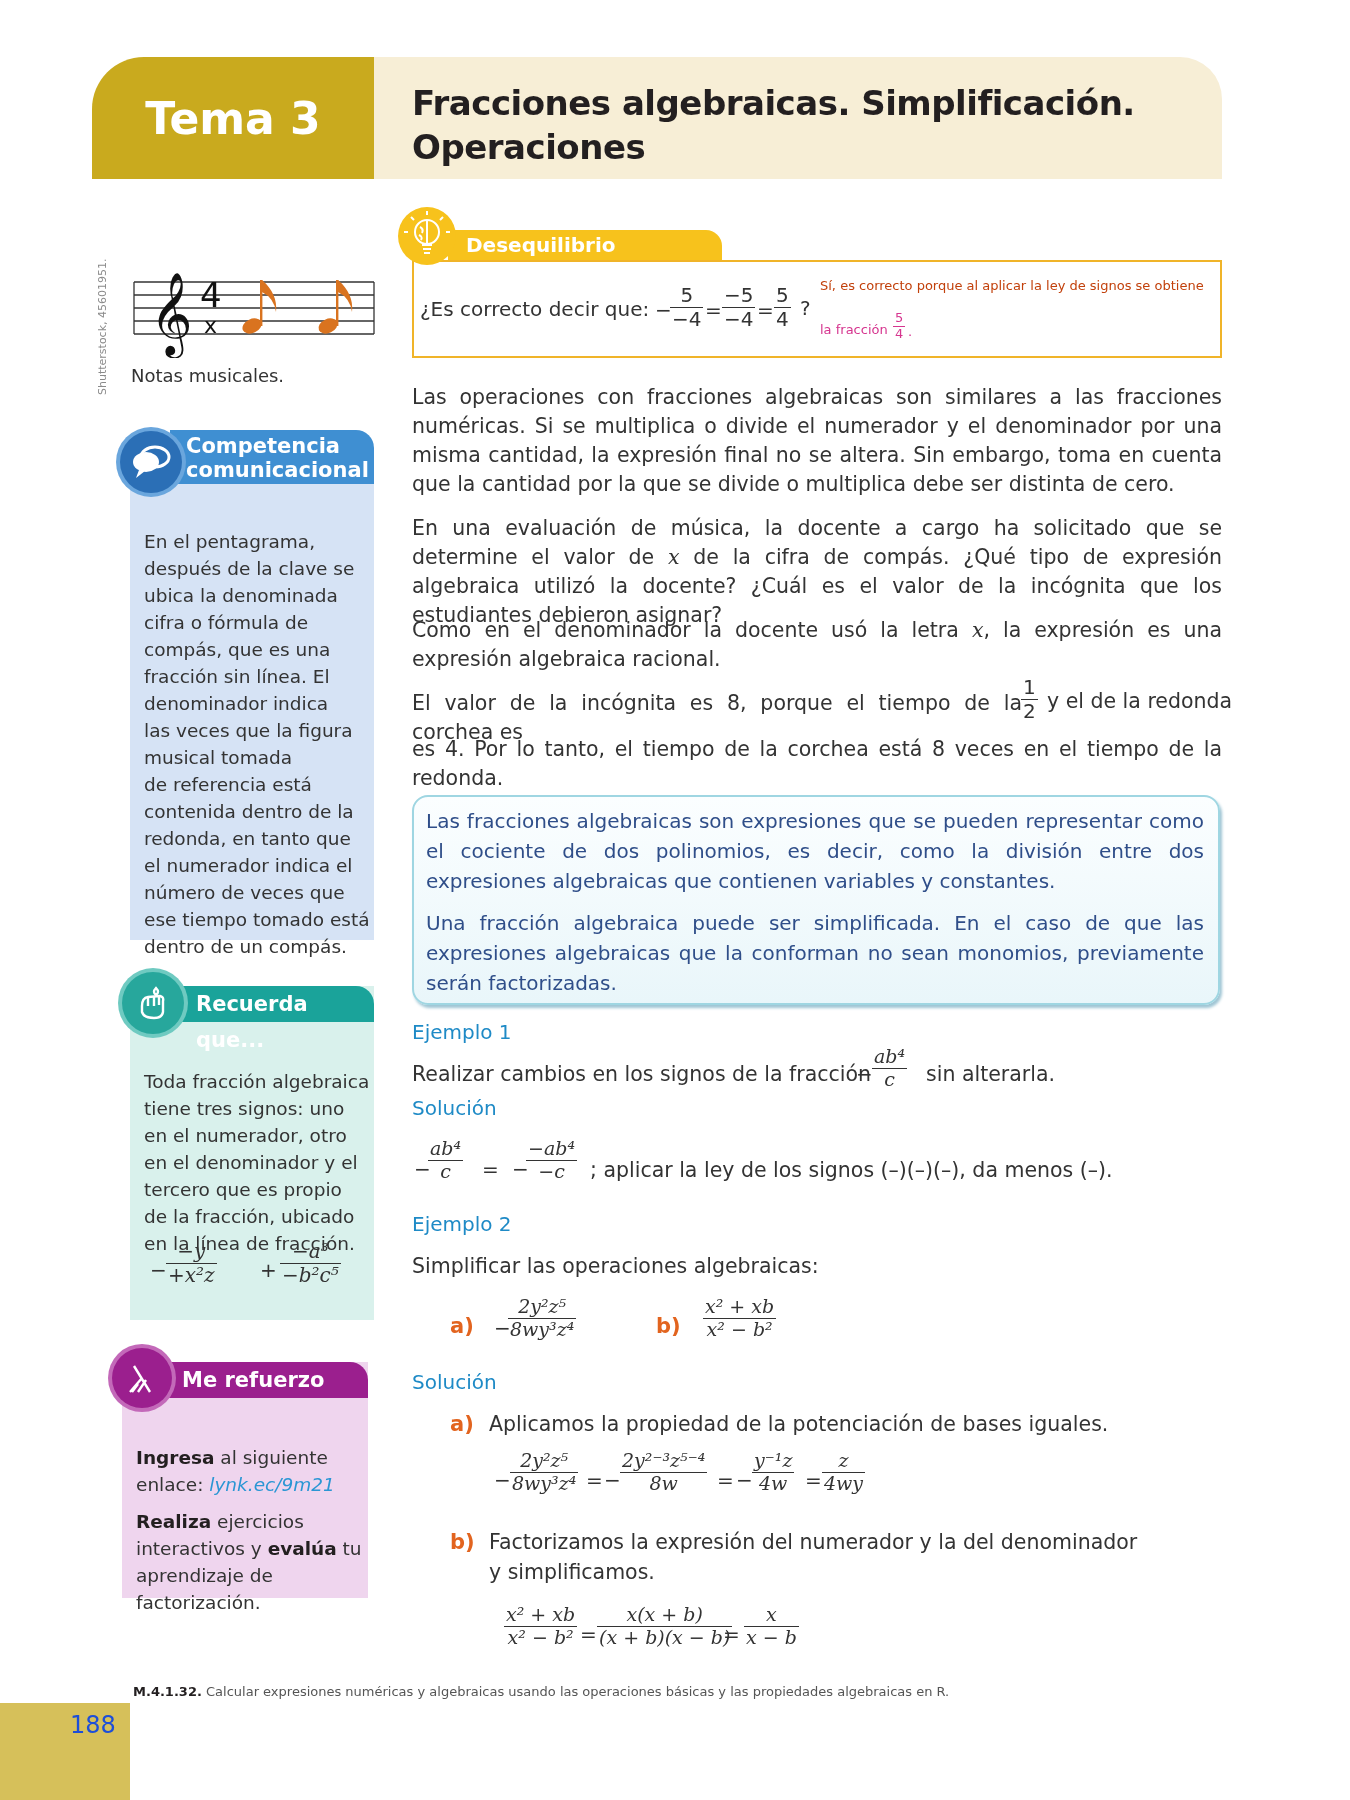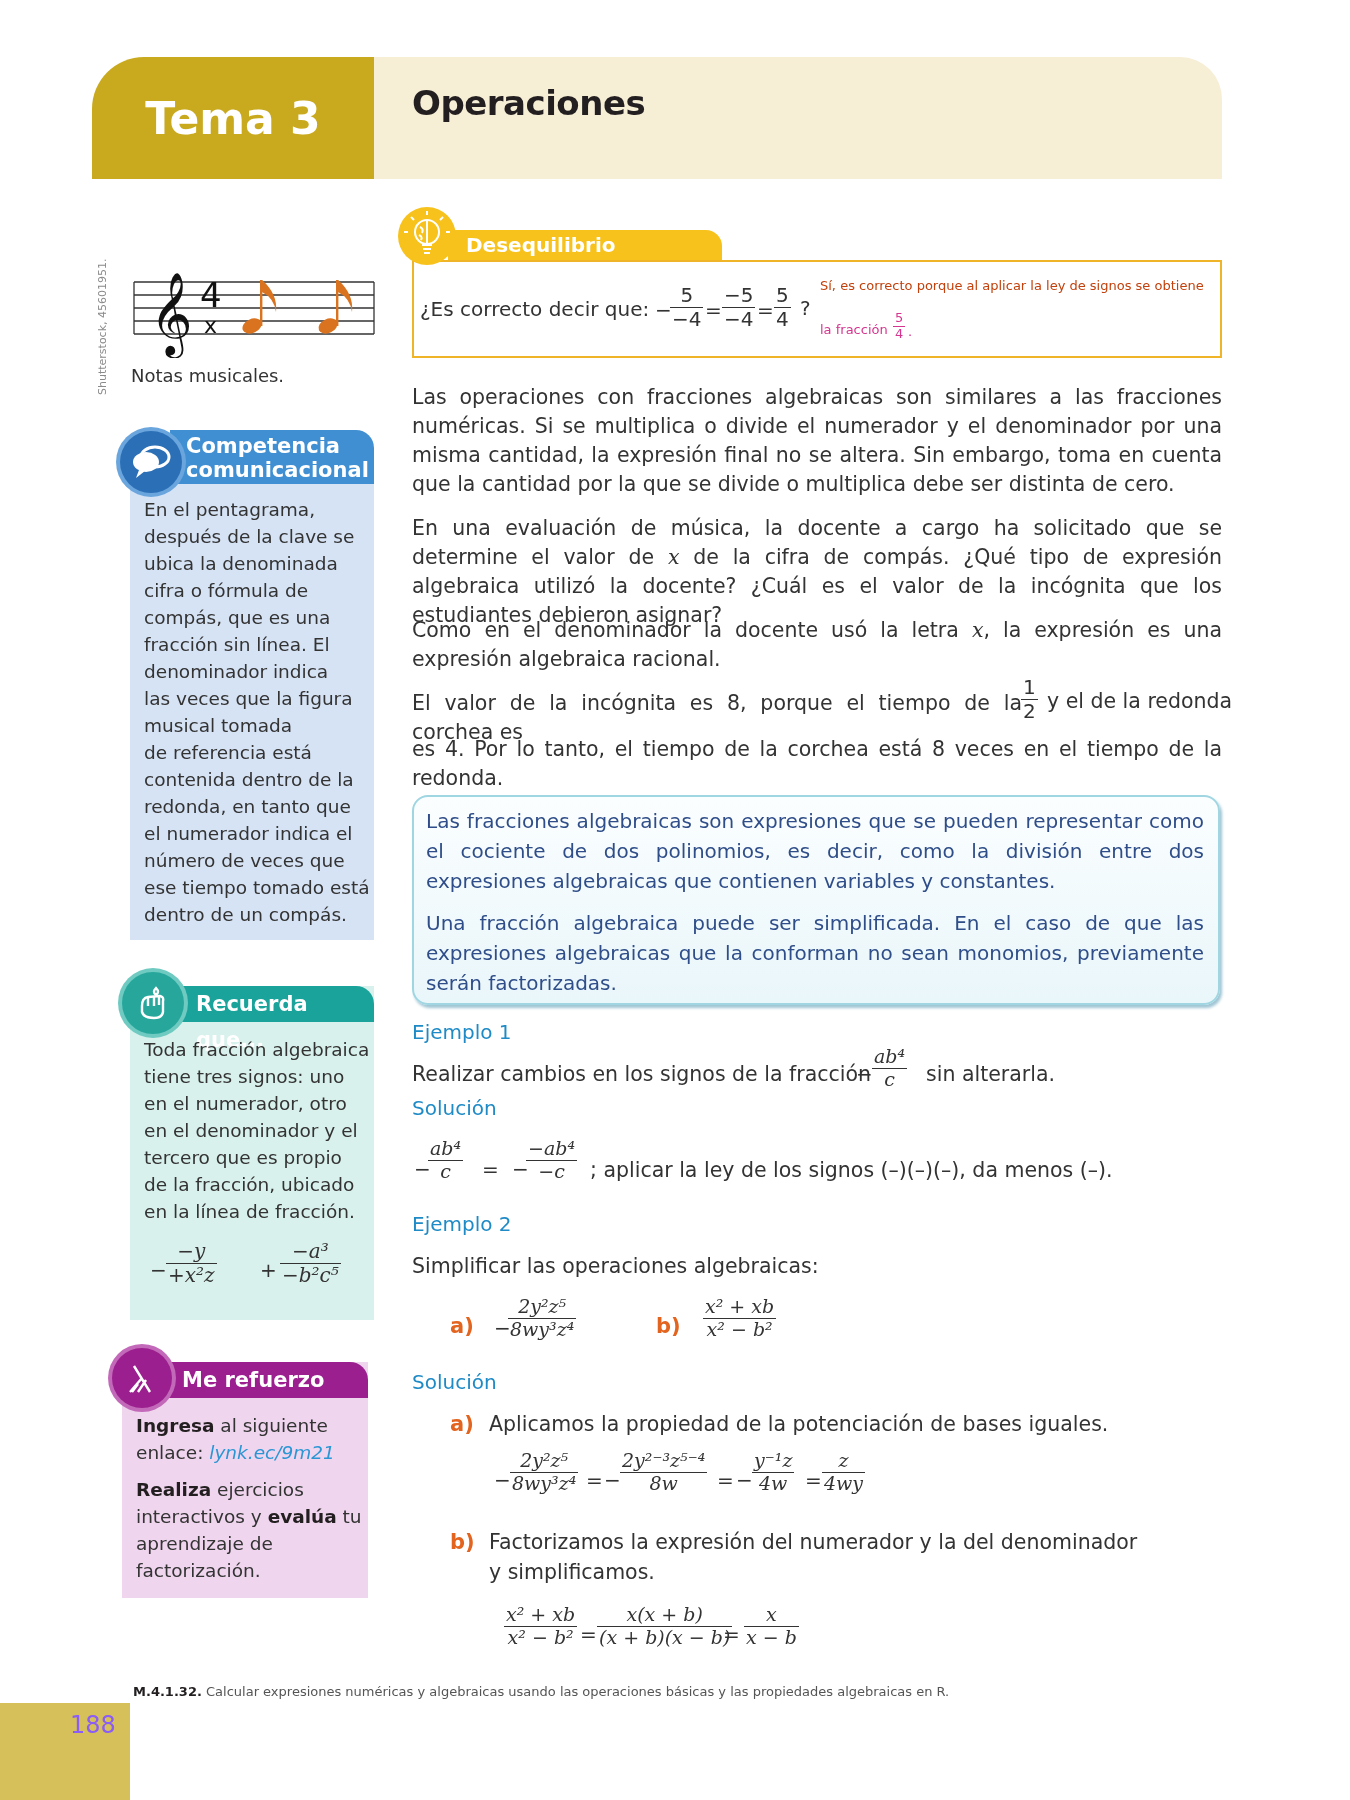--- a/index.html
+++ b/index.html
@@ -17,21 +17,21 @@
   
   #credit { left: 96px; top: 280px; transform-origin: left top; transform: rotate(-90deg) translateX(-115px);
             font-size: 11px; color: #8a8a8a; white-space: nowrap; width: 115px; }
   #staff { left: 130px; top: 268px; width: 246px; height: 90px; }
   #notas { left: 131px; top: 365px; font-size: 18px; color: #333; }
 
   
   .sidebox { position: absolute; left: 130px; width: 244px; }
   .sidebox .hdr { position: absolute; border-top-right-radius: 18px; color: #fff; font-weight: bold; }
   .sidebox .badge { position: absolute; border-radius: 50%; display: flex; align-items: center; justify-content: center; }
-  .sidebox .body { position: absolute; font-size: 18.5px; line-height: 27px; color: #333; }
+  .sidebox .body { position: absolute; font-size: 18.5px; line-height: 27px; color: #333; margin-top: 32px; }
 
   #comp { top: 430px; height: 606px; }
   #comp .bg { position: absolute; left: 0; top: 40px; width: 244px; height: 470px; background: #d6e3f5; }
   #comp .hdr { left: 40px; top: 0; width: 204px; height: 54px; background: #3f8fd2; font-size: 21px; line-height: 24px; padding: 4px 0 0 16px; }
   #comp .badge { left: -10px; top: 1px; width: 62px; height: 62px; background: #2b6fb6; box-shadow: 0 0 0 4px #6aa6dd; }
   #comp .body { left: 14px; top: 66px; width: 228px; }
 
   #rec { top: 970px; height: 350px; }
   #rec .bg { position: absolute; left: 0; top: 16px; width: 244px; height: 334px; background: #d9f1ec; }
   #rec .hdr { left: 40px; top: 16px; width: 204px; height: 36px; background: #1aa39a; font-size: 21px; line-height: 36px; padding-left: 26px; }
@@ -72,29 +72,30 @@
   #defbox { left: 412px; top: 795px; width: 808px; height: 210px; border: 2px solid #9fd6e2; border-radius: 16px;
             background: linear-gradient(180deg, #fbfeff 0%, #e9f6fa 100%); box-shadow: 2px 3px 3px #9fc5d4; }
   .defp { position: absolute; left: 426px; width: 778px; font-size: 20px; line-height: 30px; color: #2f4e89; text-align: justify; }
 
   .h-blue { position: absolute; left: 412px; font-size: 20px; color: #1e8ac6; }
   .lbl-or { position: absolute; font-size: 21px; font-weight: bold; color: #e2641f; }
 
   #footnote { left: 133px; top: 1684px; font-size: 13px; color: #555; }
   #footnote b { color: #231f20; }
   #pagebar { left: 0; top: 1703px; width: 130px; height: 97px; background: #d6c05a; }
-  #pagenum { left: 70px; top: 1711px; font-size: 24px; color: #8b5cf6; }
+  #pagenum { left: 70px; top: 1711px; font-size: 24px; color: #1d4ed8; }
 </style>
 </head>
 <body>
 
 <div id="tema" class="abs">
     <span>Tema 3</span>
   </div>
 <div id="titlebar" class="abs">
+  <div class="t">Fracciones algebraicas. Simplificación.</div>
   <div class="t">Operaciones</div>
 </div>
 
 <div id="credit" class="abs">Shutterstock, 45601951.</div>
 <svg id="staff" class="abs" viewBox="0 0 246 90">
   <g stroke="#333" stroke-width="1.3">
     <line x1="4" y1="14" x2="244" y2="14"></line>
       <line x1="4" y1="27" x2="244" y2="27"></line>
     <line x1="4" y1="40" x2="244" y2="40"></line>
       <line x1="4" y1="53" x2="244" y2="53"></line>

